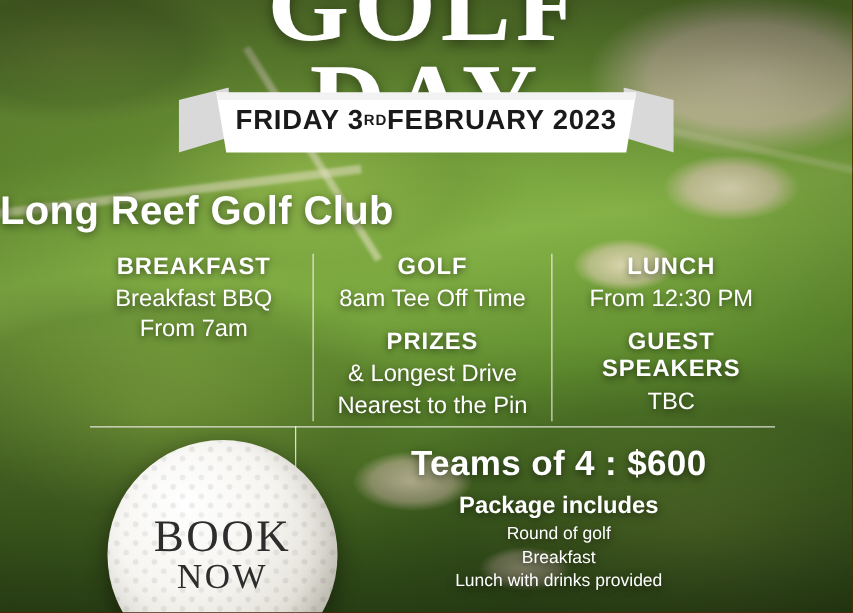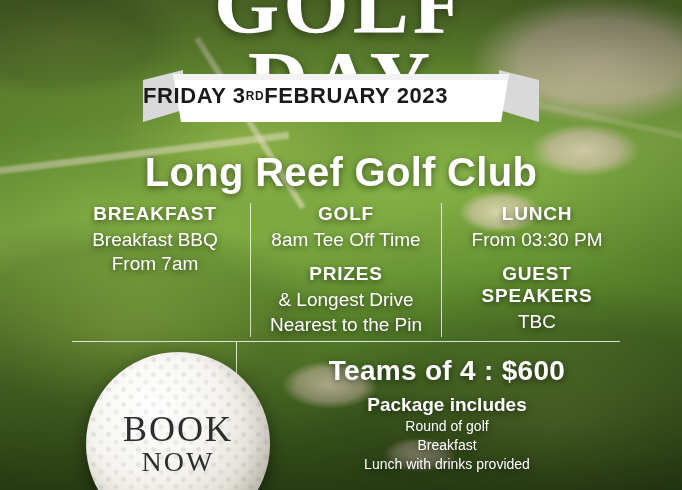--- a/index.html
+++ b/index.html
@@ -79,40 +79,40 @@
     height: 62px;
     z-index: 6;
   }
   .ribbon svg { display:block; }
   .ribbon-text {
     position: absolute;
     top: 0; left: 0; right: 0;
     height: 52px;
     display: flex;
     align-items: center;
+    justify-content: center;
     font-family: "Liberation Sans", sans-serif;
     font-weight: bold;
     font-size: 22px;
     letter-spacing: 0.6px;
     color: #1a1a1a;
     white-space: nowrap;
   }
   .ribbon-text sup {
     font-size: 12px;
     vertical-align: super;
     line-height: 0;
   }
 
   
   .venue {
     position: absolute;
     top: 150px;
     left: 0; right: 0;
-    text-align: center;
-    font-size: 40px;
+    font-size: 32px;
     font-weight: bold;
     letter-spacing: 0.3px;
     text-shadow: 0 2px 7px rgba(0,0,0,0.5);
     z-index: 5;
   }
 
   
   .cols {
     position: absolute;
     top: 203px;
@@ -276,21 +276,21 @@
       <div class="blk">
         <div class="blk-head">PRIZES</div>
         <div class="blk-line">&amp; Longest Drive</div>
         <div class="blk-line">Nearest to the Pin</div>
       </div>
     </div>
 
     <div class="col">
       <div class="blk">
         <div class="blk-head">LUNCH</div>
-        <div class="blk-line">From 03:30 PM</div>
+        <div class="blk-line">From 12:30 PM</div>
       </div>
       <div class="blk">
         <div class="blk-head">GUEST SPEAKERS</div>
         <div class="blk-line">TBC</div>
       </div>
     </div>
 
   </div>
 
   <div class="divider"></div>

